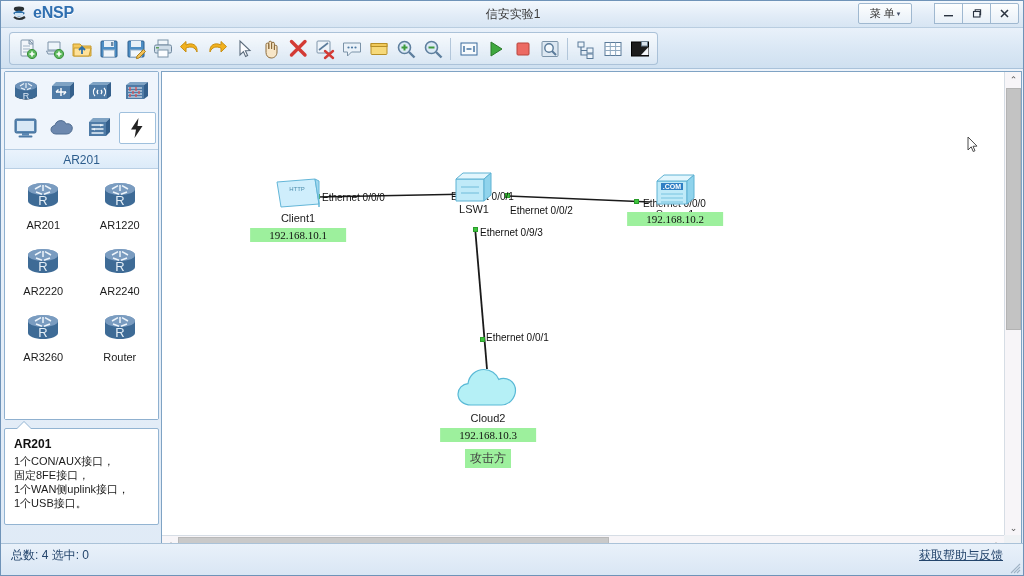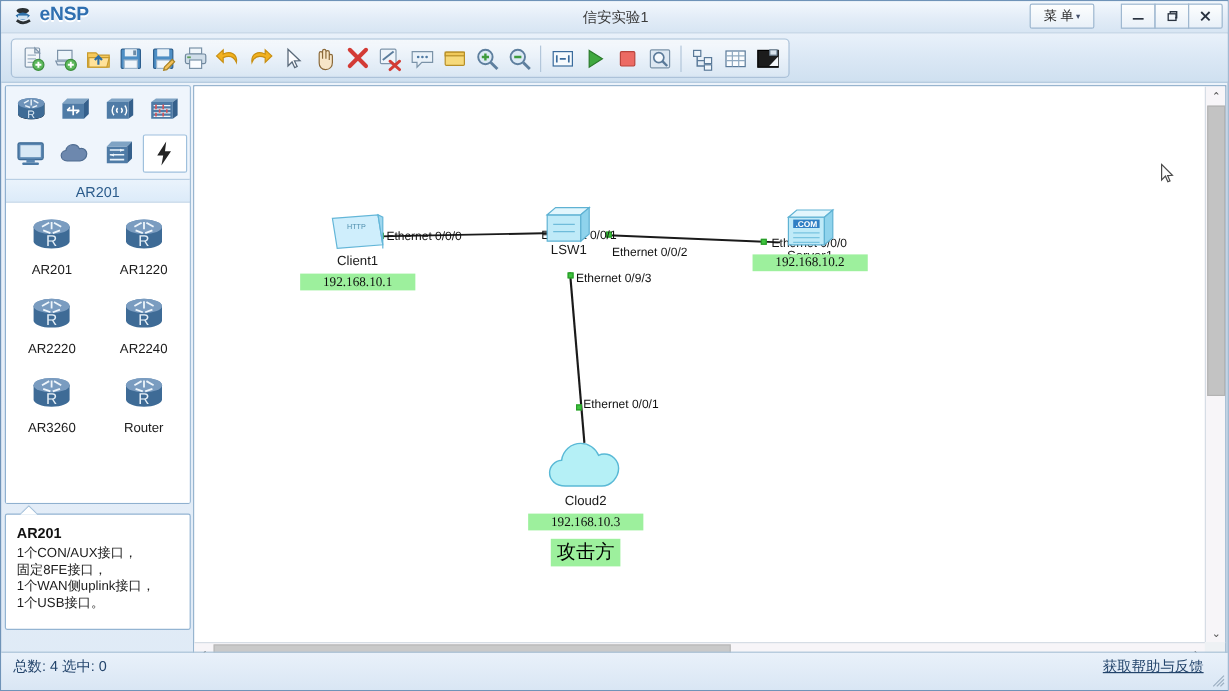--- a/index.html
+++ b/index.html
@@ -176,22 +176,22 @@
     font-size:11px; color:#1a1a1a; white-space:nowrap;
   }
   .ip-tag {
     position:absolute; left:50%; transform:translateX(-50%);
     background:#9df09d; color:#111;
     font-family:Liberation Serif, serif;
     font-size:11px; padding:1px 19px; white-space:nowrap;
   }
   .tag-green {
     position:absolute; left:50%; transform:translateX(-50%);
-    background:#9df09d; color:#000000;
-    font-size:16px; padding:1px 5px; white-space:nowrap;
+    background:#9df09d; color:#404040;
+    font-size:12px; padding:1px 5px; white-space:nowrap;
   }
   .port-label {
     position:absolute; font-size:10px; color:#111; white-space:nowrap;
   }
   .port-dot {
     position:absolute; width:5px; height:5px; background:#3ec43e; border:1px solid #2a9c2a;
   }
 
   
   .statusbar {

